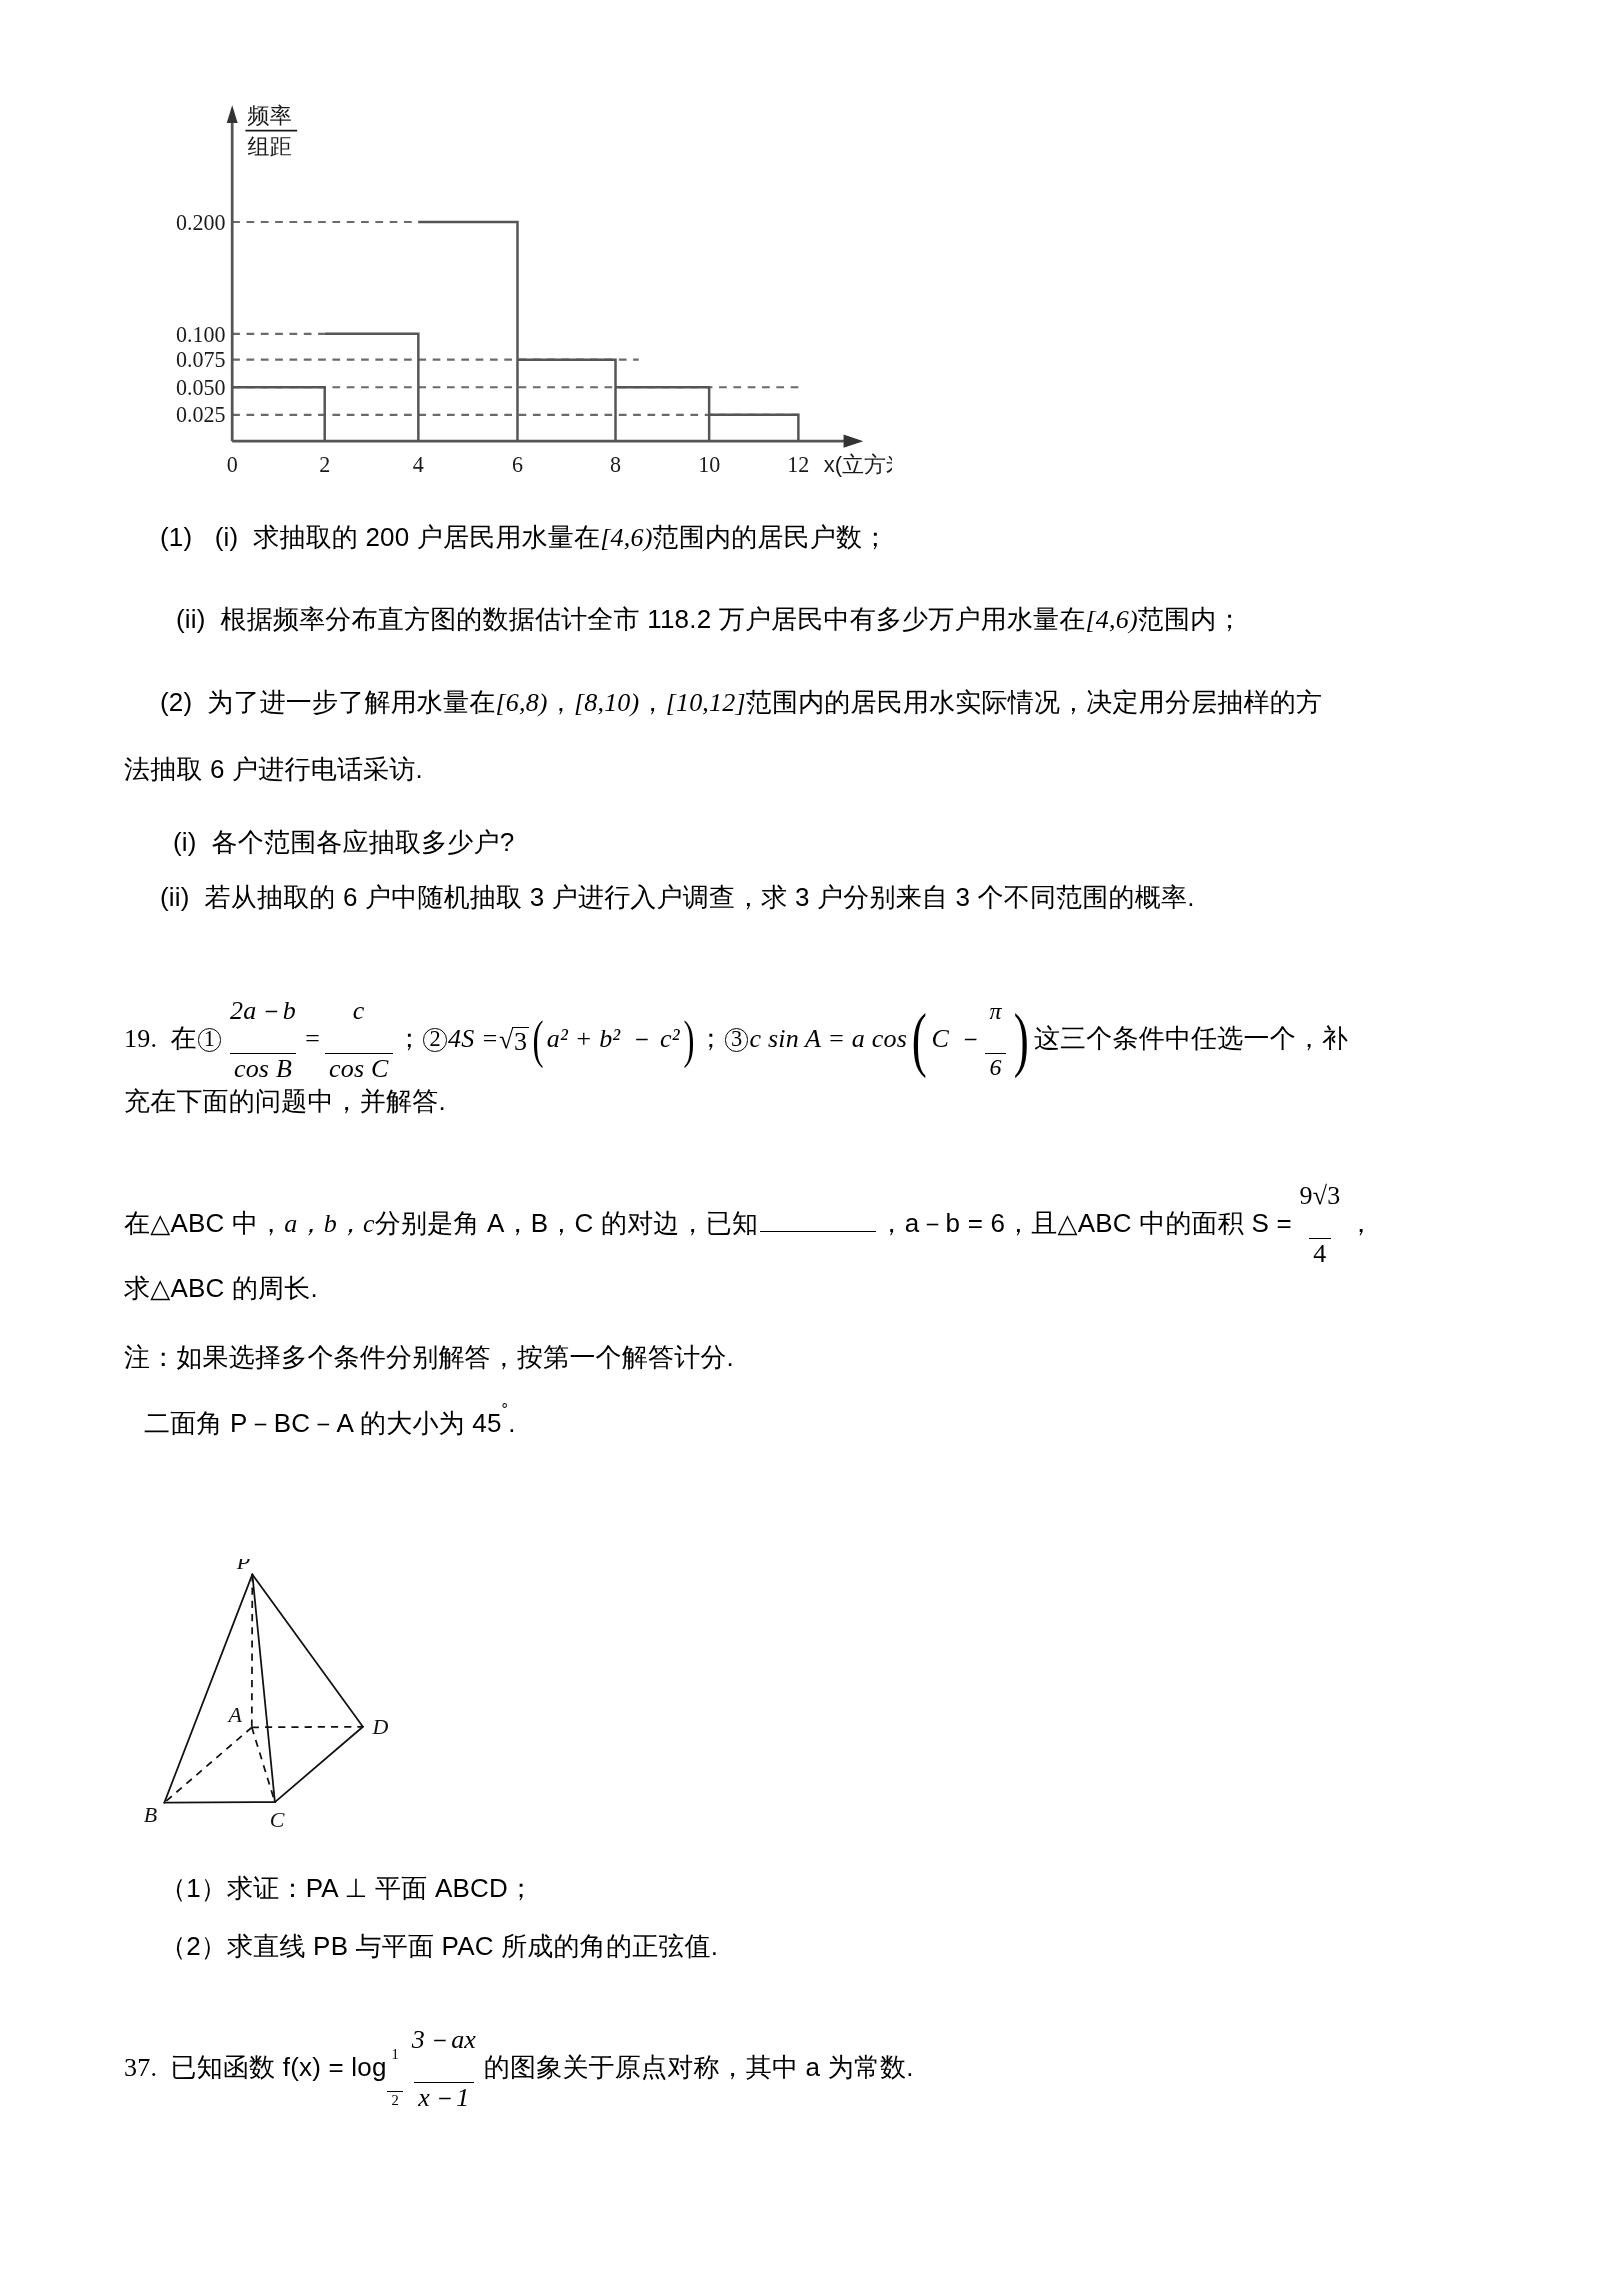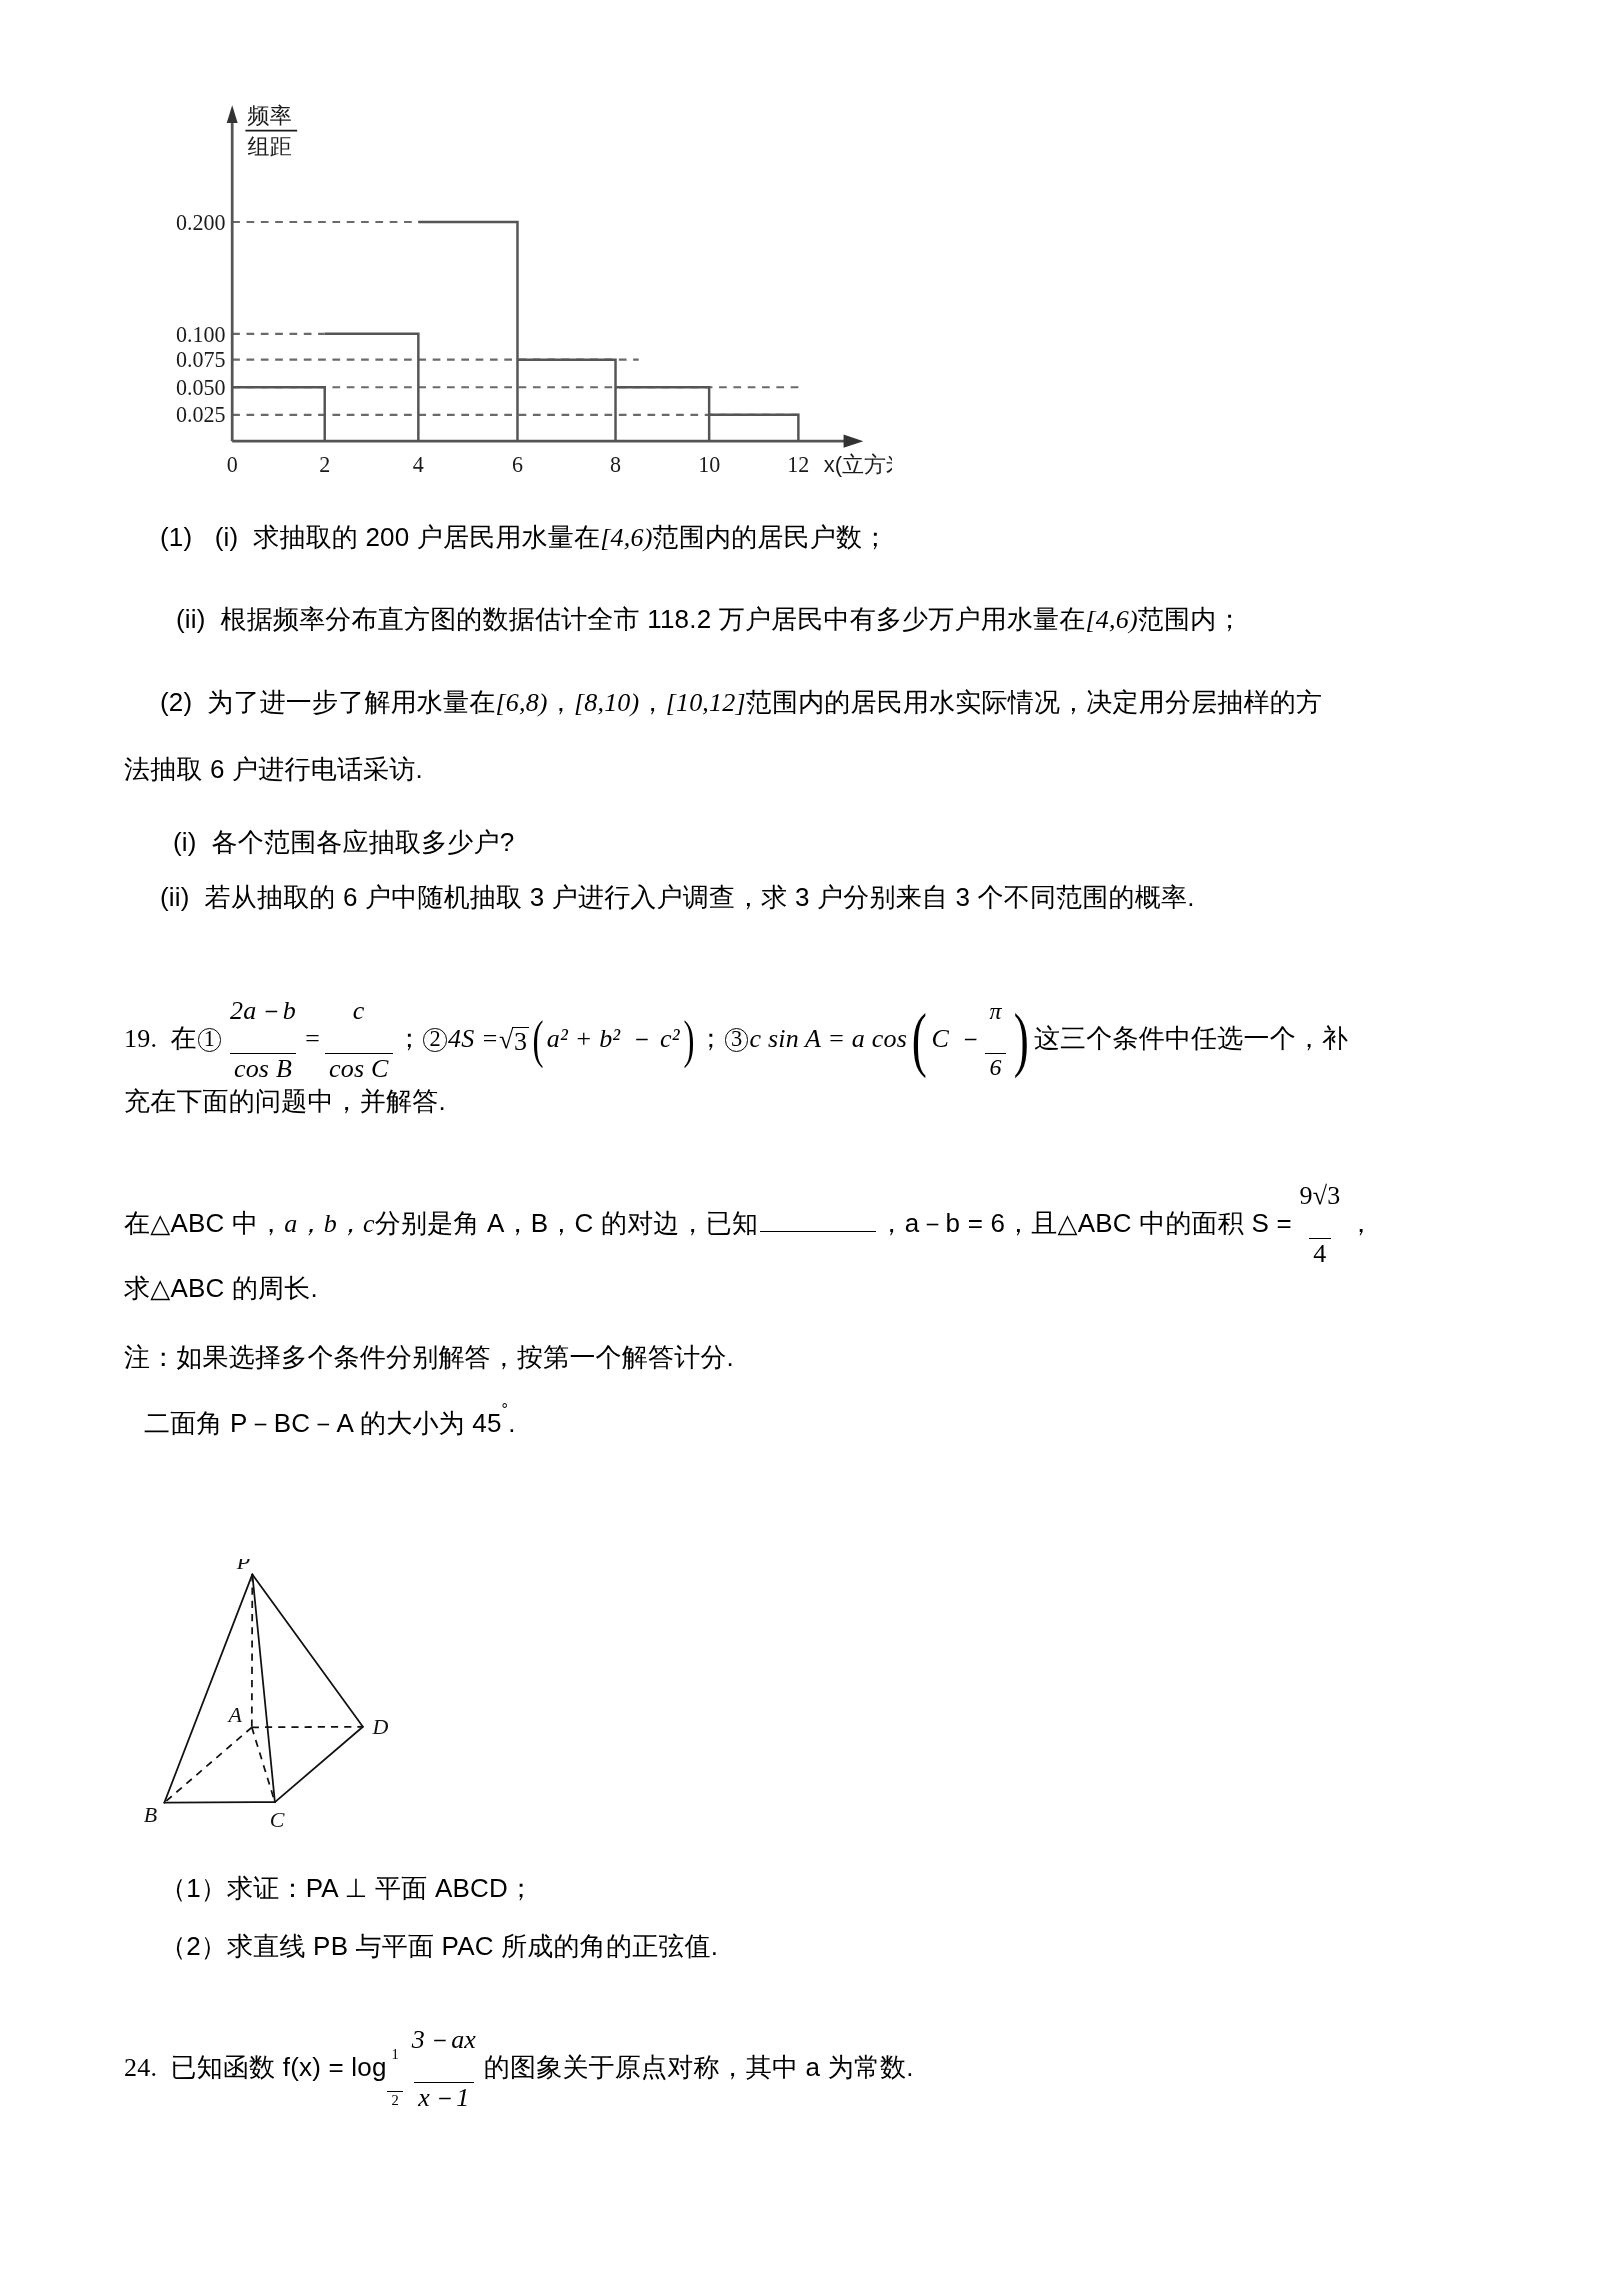--- a/index.html
+++ b/index.html
@@ -263,21 +263,21 @@
         <text x="252" y="487" text-anchor="middle">C</text>
         <text x="440" y="318" text-anchor="middle">D</text>
       </g>
     </svg>
   </div>
 
   <div class="line cn" style="left:160px; top:1875px;">（1）求证：PA ⊥ 平面 ABCD；</div>
   <div class="line cn" style="left:160px; top:1933px;">（2）求直线 PB 与平面 PAC 所成的角的正弦值.</div>
 
   <div class="line" style="left:124px; top:2027px;">
-    <span class="num">24.</span>&nbsp;
+    <span class="num">37.</span>&nbsp;
     <span class="cn">已知函数 f(x) = log</span><span class="frac" style="font-size:0.56em; position:relative; top:0.55em; margin:0 0.6px;">
         <span class="nu">1</span>
         <span class="de">2</span>
       </span><span class="frac mi">
         <span class="nu">3－ax</span>
         <span class="de">x－1</span>
       </span><span class="cn">的图象关于原点对称，其中 a 为常数.</span>
   </div>
 
 </div>

